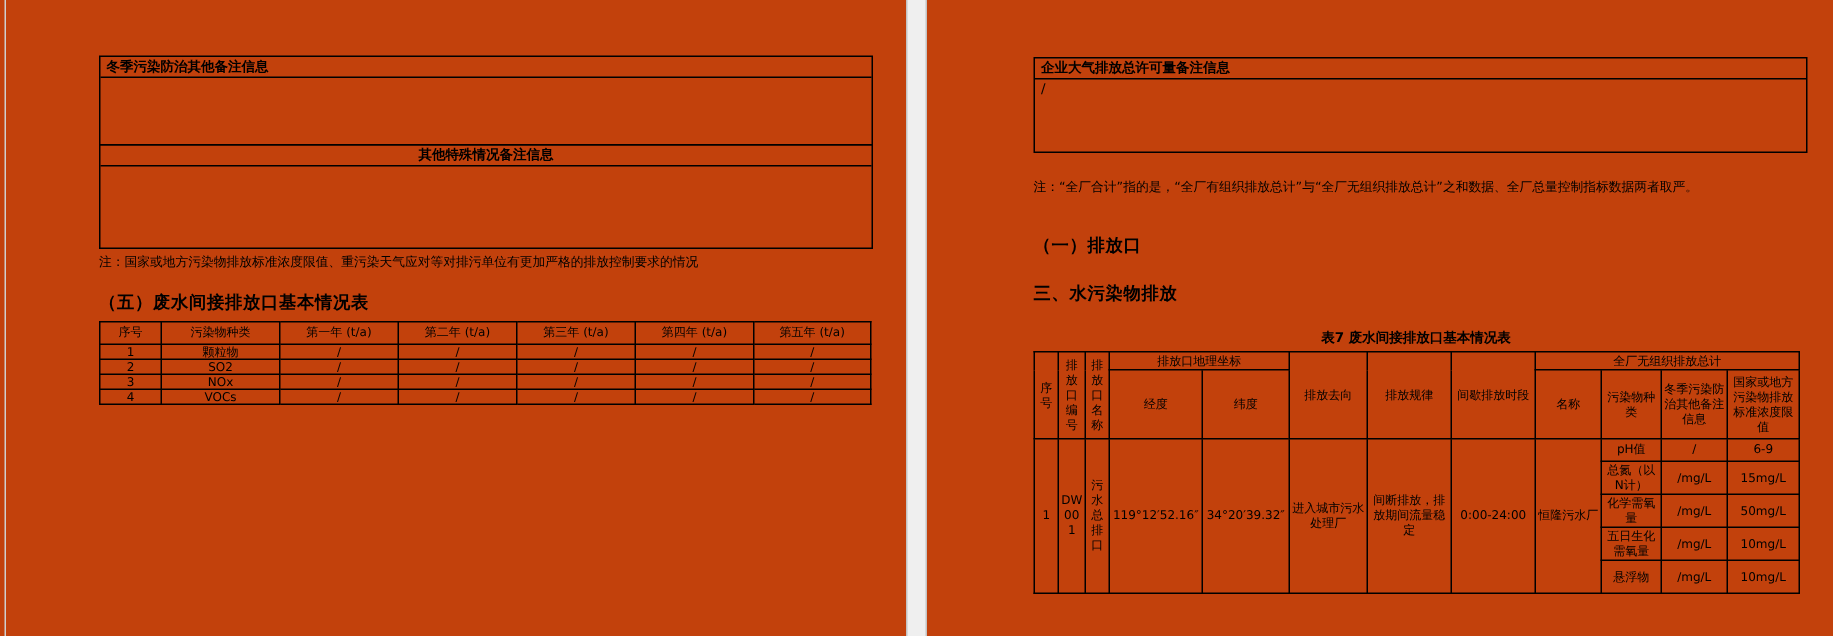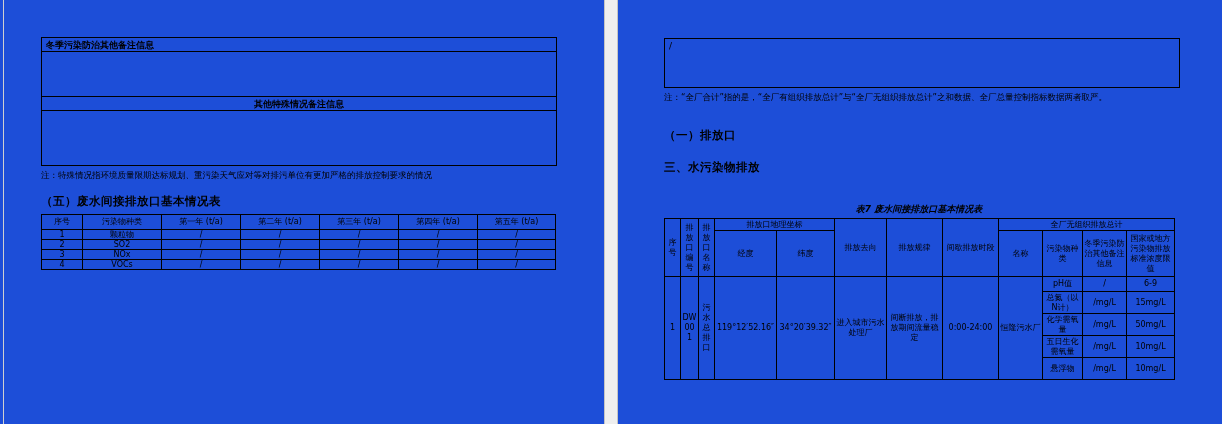--- a/index.html
+++ b/index.html
@@ -4,21 +4,21 @@
 <style>
   * { box-sizing: border-box; }
   html, body { margin: 0; padding: 0; }
   body {
     width: 1222px; height: 424px; overflow: hidden;
     background: #ffffff; color: #000000;
     font-family: "DejaVu Sans", sans-serif;
   }
   .viewport { position: relative; display: flex; width: 1222px; height: 424px; }
   .edge-line { position: absolute; left: 3px; top: 0; bottom: 0; width: 1px; background: #cfcfcf; }
-  .page { background: #1d4ed8; height: 424px; overflow: hidden; }
+  .page { background: #c2410c; height: 424px; overflow: hidden; padding-left: 25px; }
   .page.left { width: 604px; }
   .page.right { flex: 1; }
   .gap { width: 14px; height: 424px; background: #efefef;
          border-left: 1px solid #c4c4c4; border-right: 1px solid #c4c4c4; }
 
   .content-l { padding: 37px 0 0 41px; }
   .content-r { padding: 38px 0 0 46px; }
 
   .rbox { width: 516px; border: 1px solid #000; }
   .rbox.stack { margin-top: -1px; text-align: center; }
@@ -26,21 +26,21 @@
                 border-bottom: 1px solid #000; }
   .rbox-body { padding: 1px 4px; font-size: 9px; line-height: 12px; }
   .rbox-body.h1 { height: 44px; }
   .rbox-body.h2 { height: 54px; }
   .rbox-body.h3 { height: 48px; }
 
   .note { font-size: 8.5px; line-height: 11px; margin-top: 4px; width: 520px; }
   .sec-title { font-size: 11.5px; font-weight: bold; margin-top: 13px; letter-spacing: 0.5px; }
   .sec-title.sub { margin-top: 25px; }
   .caption { font-size: 9px; font-weight: bold; text-align: center; margin-top: 17px; }
-  .caption.c7 { margin-top: 28px; width: 510px; font-style: italic; }
+  .caption.c7 { margin-top: 16px; width: 510px; }
   .caption.c6 { width: 514px; }
 
   table { border-collapse: collapse; table-layout: fixed; margin-top: 5px; }
   td, th { border: 1px solid #000; font-size: 8px; font-weight: normal;
            text-align: center; vertical-align: middle; padding: 0 1px;
            line-height: 1.25; word-break: break-all; }
 
   .t6 { width: 514px; }
   .t6 thead tr { height: 15px; }
   .t6 tbody tr { height: 10px; }
@@ -64,21 +64,21 @@
       <div class="rbox">
         <div class="rbox-title">冬季污染防治其他备注信息</div>
         <div class="rbox-body h1"></div>
       </div>
 
       <div class="rbox stack">
         <div class="rbox-title">其他特殊情况备注信息</div>
         <div class="rbox-body h2"></div>
       </div>
 
-      <div class="note">注：特殊情况指环境质量限期达标规划、重污染天气应对等对排污单位有更加严格的排放控制要求的情况</div>
+      <div class="note">注：国家或地方污染物排放标准浓度限值、重污染天气应对等对排污单位有更加严格的排放控制要求的情况</div>
 
       <div class="sec-title">（五）废水间接排放口基本情况表</div>
 
 
       <table class="t6">
         <colgroup>
           <col style="width:41px">
             <col style="width:79px">
             <col style="width:79px">
           <col style="width:79px">
@@ -139,24 +139,25 @@
 
     </div>
   </div>
 
   <div class="gap"></div>
 
   <div class="page right">
     <div class="content-r">
 
       <div class="rbox">
+        <div class="rbox-title">企业大气排放总许可量备注信息</div>
         <div class="rbox-body h3">/</div>
       </div>
 
-      <div class="note" style="margin-top:4px">注：“全厂合计”指的是，“全厂有组织排放总计”与“全厂无组织排放总计”之和数据、全厂总量控制指标数据两者取严。</div>
+      <div class="note" style="margin-top:18px">注：“全厂合计”指的是，“全厂有组织排放总计”与“全厂无组织排放总计”之和数据、全厂总量控制指标数据两者取严。</div>
 
       <div class="sec-title sub">（一）排放口</div>
 
       <div class="sec-title" style="margin-top:17px">三、水污染物排放</div>
 
       <div class="caption c7">表7 废水间接排放口基本情况表</div>
 
       <table class="t7">
         <colgroup>
           <col style="width:16px">

